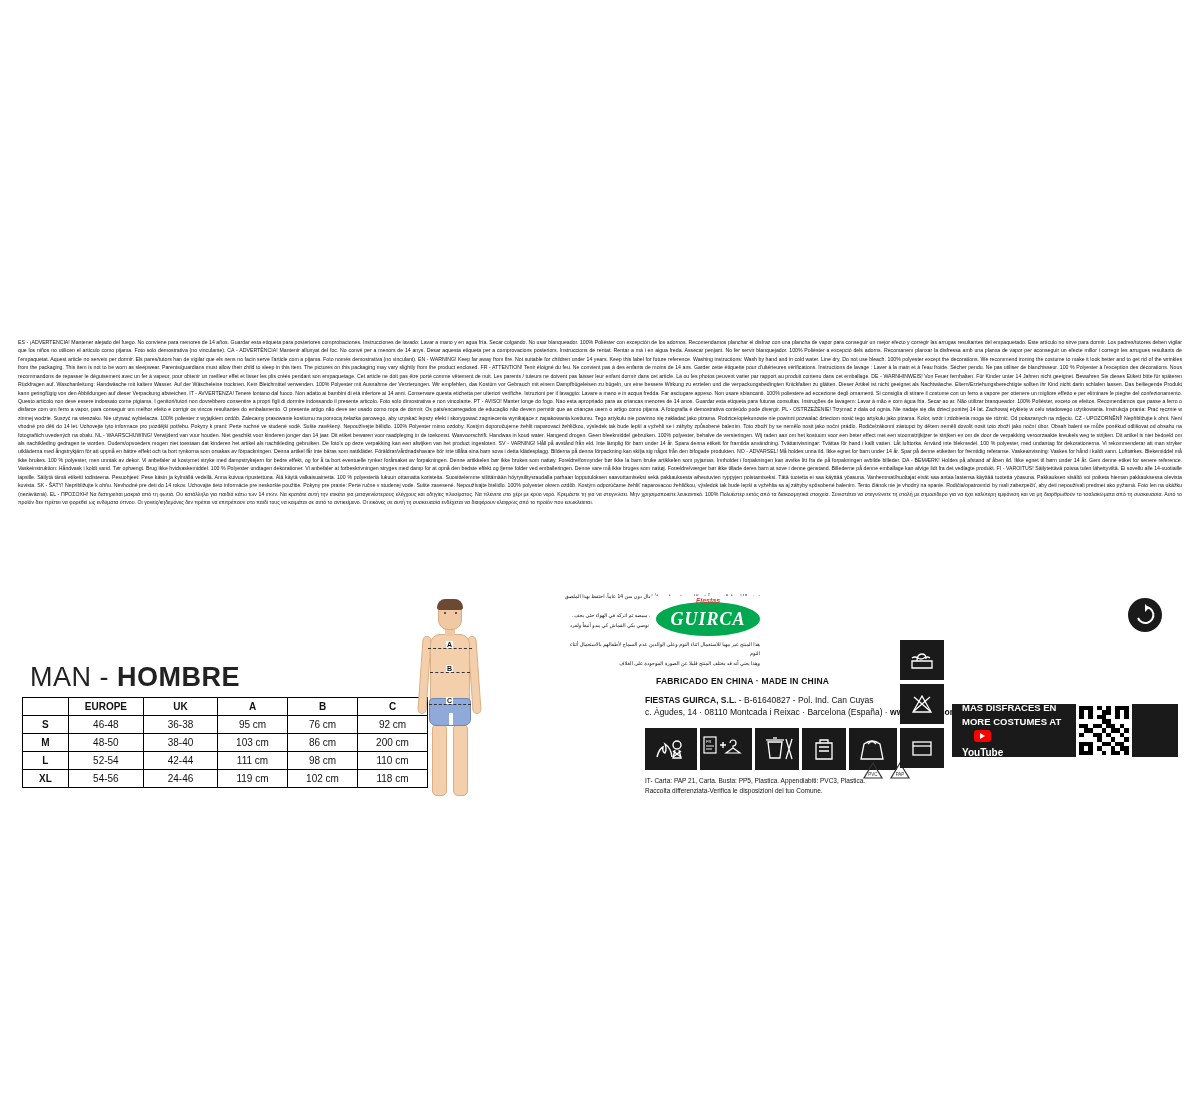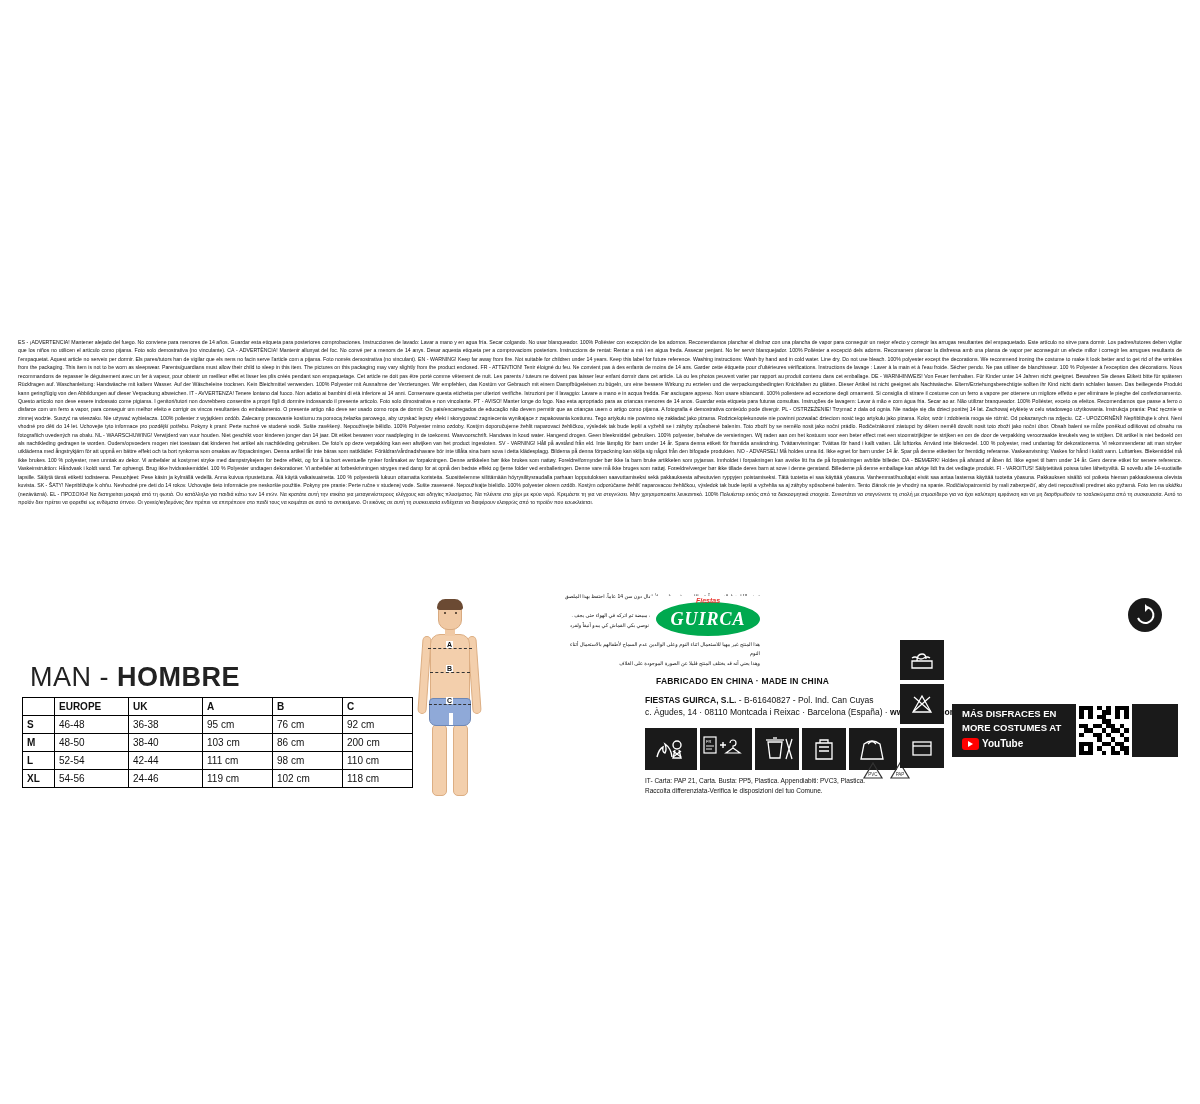--- a/index.html
+++ b/index.html
@@ -58,22 +58,22 @@
     position: absolute;
     left: 22px;
     top: 697px;
     border-collapse: collapse;
     font-size: 10px;
     color: #111;
   }
   table.size-table th,
   table.size-table td {
     border: 1px solid #000;
-    text-align: left;
-    padding: 3px 4px;
+    text-align: center;
+    padding: 3px 16px;
     font-weight: normal;
   }
   table.size-table thead th {
     font-weight: bold;
     font-size: 10px;
   }
   table.size-table td.size-label {
     font-weight: bold;
     width: 32px;
   }
@@ -224,21 +224,21 @@
     position: absolute; left: 952px; top: 704px;
     width: 226px; height: 53px;
     background: #1a1a1a;
     display: flex; align-items: center;
   }
   .yt-text {
     color: #ffffff; font-size: 9.5px; font-weight: bold;
     line-height: 1.5; padding-left: 10px; width: 118px;
   }
   .yt-logo {
-    display: inline-flex; align-items: center; gap: 3px; margin-top: 1px;
+    display: inline-flex; align-items: center; gap: 3px; margin-top: 1px; flex-direction: column;
   }
   .yt-badge {
     width: 17px; height: 12px; background: #ff0000; border-radius: 3px;
     position: relative;
   }
   .yt-badge:after {
     content: ""; position: absolute; left: 6px; top: 3px;
     border-left: 5px solid #fff;
     border-top: 3px solid transparent;
     border-bottom: 3px solid transparent;

